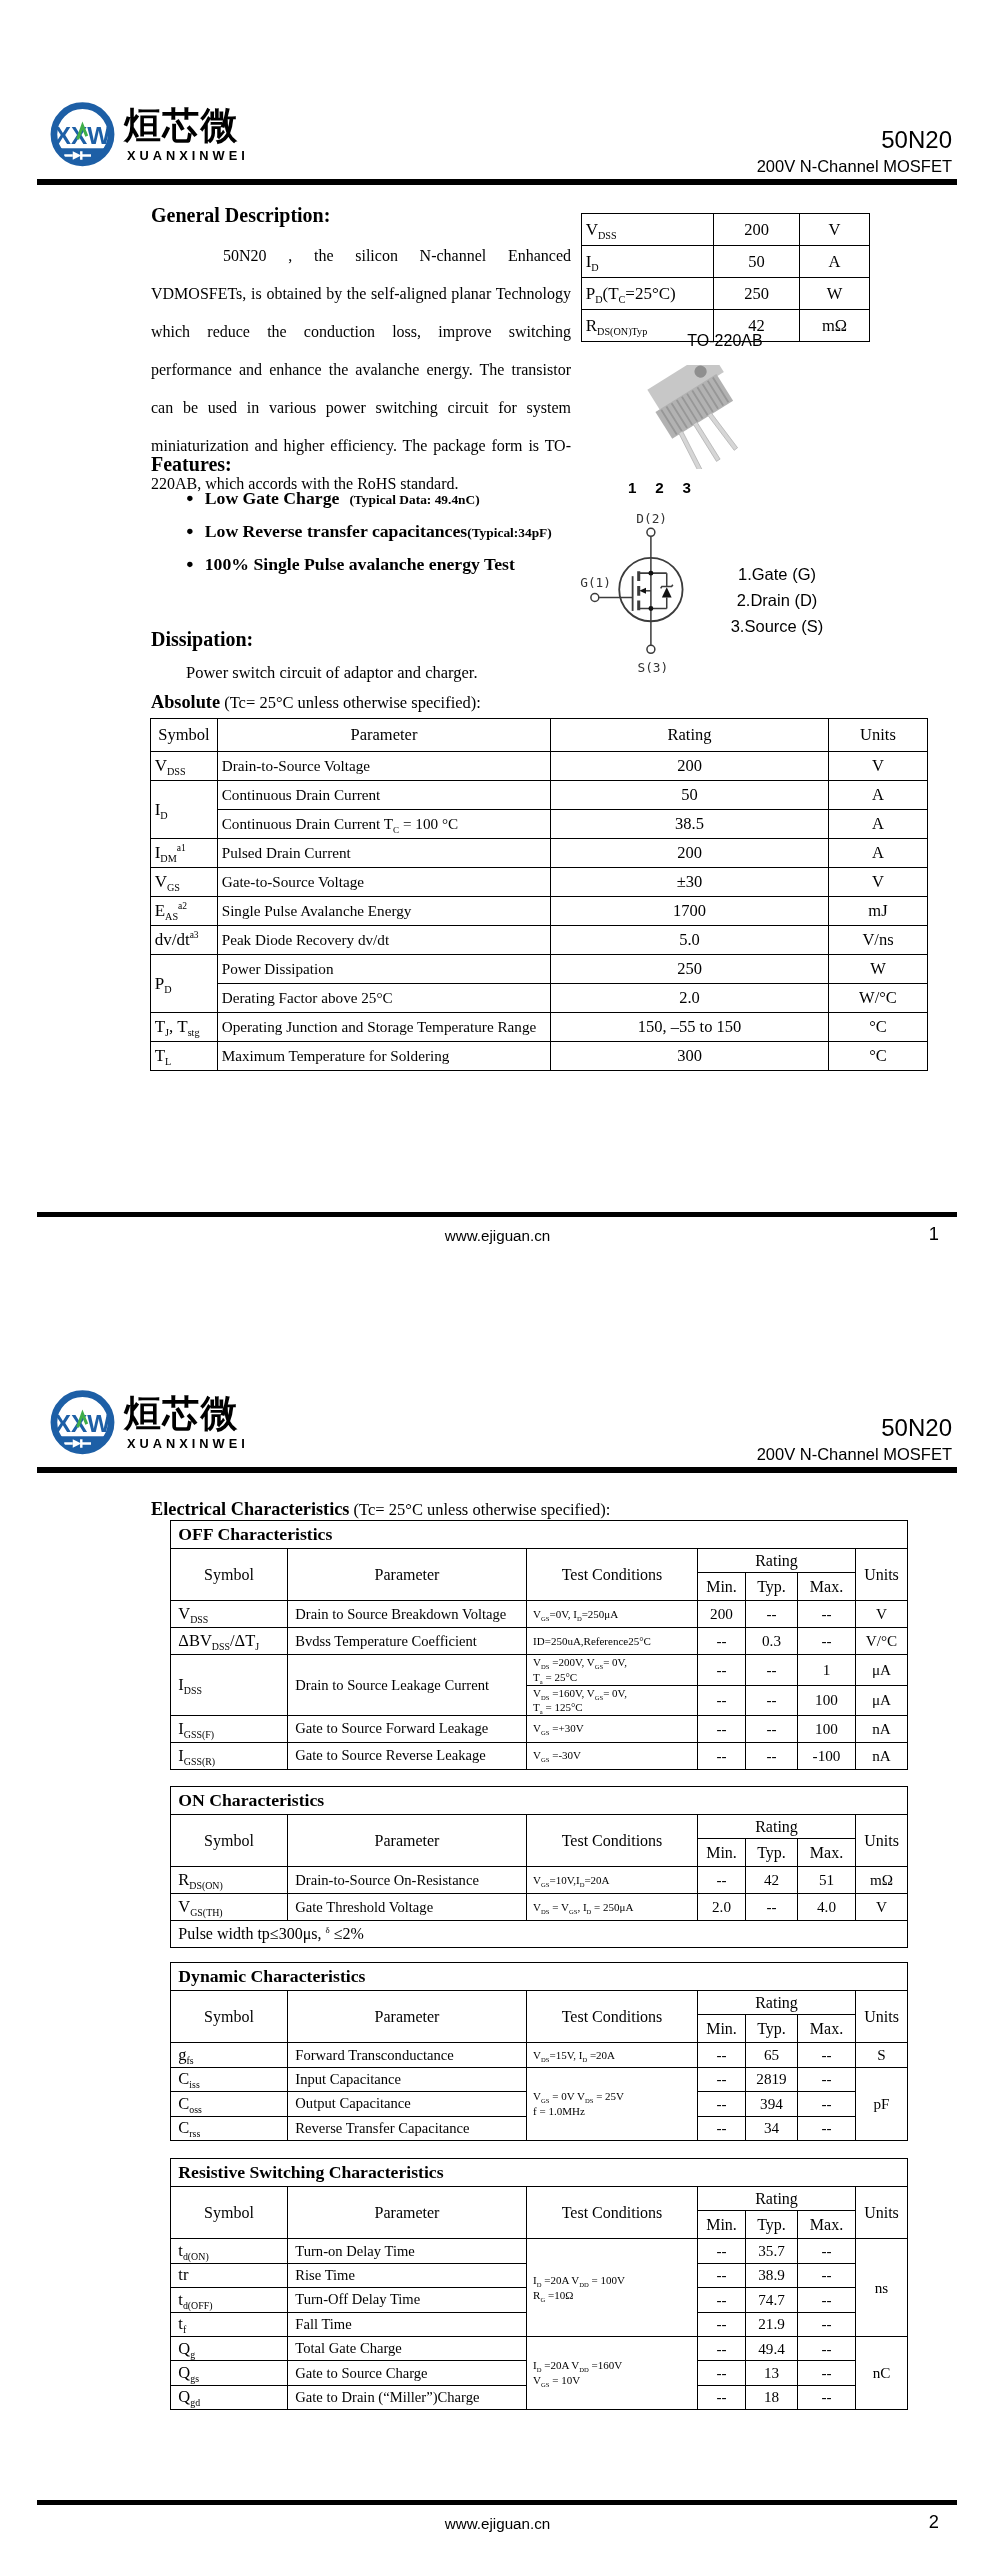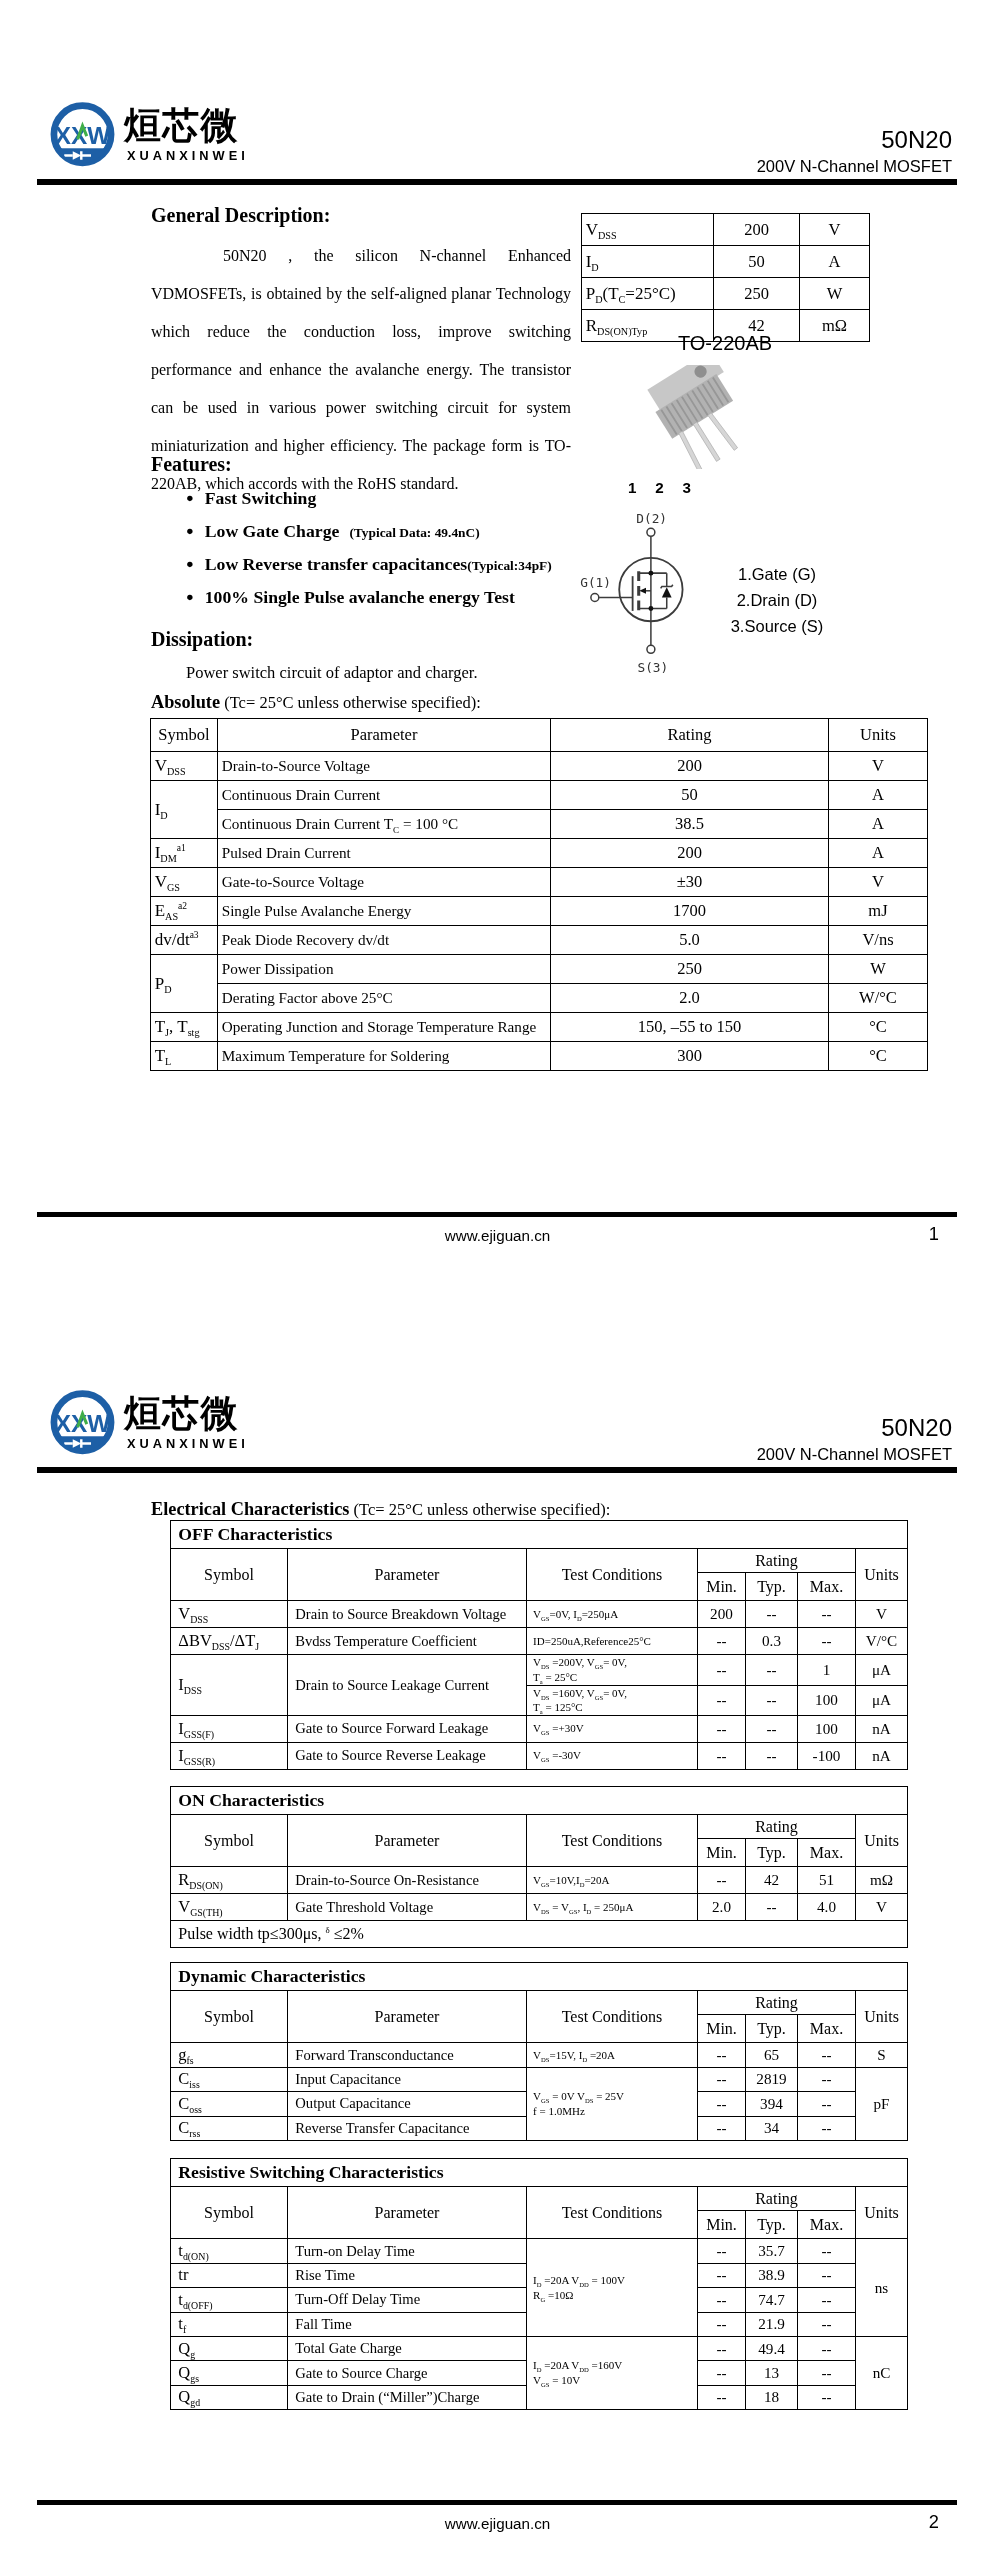--- a/index.html
+++ b/index.html
@@ -38,21 +38,21 @@
   .ft .det{font-size:13.4px;}
   .ap{position:absolute;left:151px;top:628px;width:463px;}
   .ap p{margin:12.2px 0 0 35px;font-size:16.5px;}
 
   
   .tbl{position:absolute;border-collapse:collapse;table-layout:fixed;background:#fff;border:1.8px solid #000;}
   .tbl th,.tbl td{border:1.2px solid #000;font-weight:normal;padding:0 3.7px;overflow:hidden;}
   .tbl-quick{left:581px;top:213px;width:288px;font-size:17.7px;}
   .tbl-quick tr{height:32px;}
   .pkg-name{position:absolute;left:581px;top:332px;width:288px;text-align:center;
-            font-family:"Liberation Sans",sans-serif;font-size:20px;}
+            font-family:"Liberation Sans",sans-serif;font-size:16px;}
   .pkg-svg{position:absolute;left:619px;top:365px;}
   .pins{position:absolute;left:628px;top:479px;font-family:"Liberation Sans",sans-serif;
         font-weight:bold;font-size:15.2px;letter-spacing:7.3px;}
   .sch{position:absolute;left:579px;top:506px;}
   .sch text{font-family:"DejaVu Sans Mono",monospace;font-size:21px;fill:#333;}
   .pfn{position:absolute;left:707px;top:561px;width:140px;text-align:center;
        font-family:"Liberation Sans",sans-serif;font-size:16.5px;line-height:26px;}
 
   
   .sec-head{position:absolute;left:151px;font-size:16.5px;}
@@ -195,21 +195,20 @@
 
   <div class="pfn">
     <div>1.Gate (G)</div>
     <div>2.Drain (D)</div>
     <div>3.Source (S)</div>
   </div>
 
   <div class="ft">
     <h2>Features:</h2>
     <ul>
-      <li><b>Fast Switching</b><span class="det"></span></li>
       <li><b>Low Gate Charge</b><span class="det">&nbsp;&nbsp;&nbsp;(Typical Data: 49.4nC)</span></li>
       <li><b>Low Reverse transfer capacitances</b><span class="det">(Typical:34pF)</span></li>
       <li><b>100% Single Pulse avalanche energy Test</b><span class="det"></span></li>
     </ul>
   </div>
 
   <div class="ap">
     <h2>Dissipation:</h2>
     <p>Power switch circuit of adaptor and charger.</p>
   </div>

